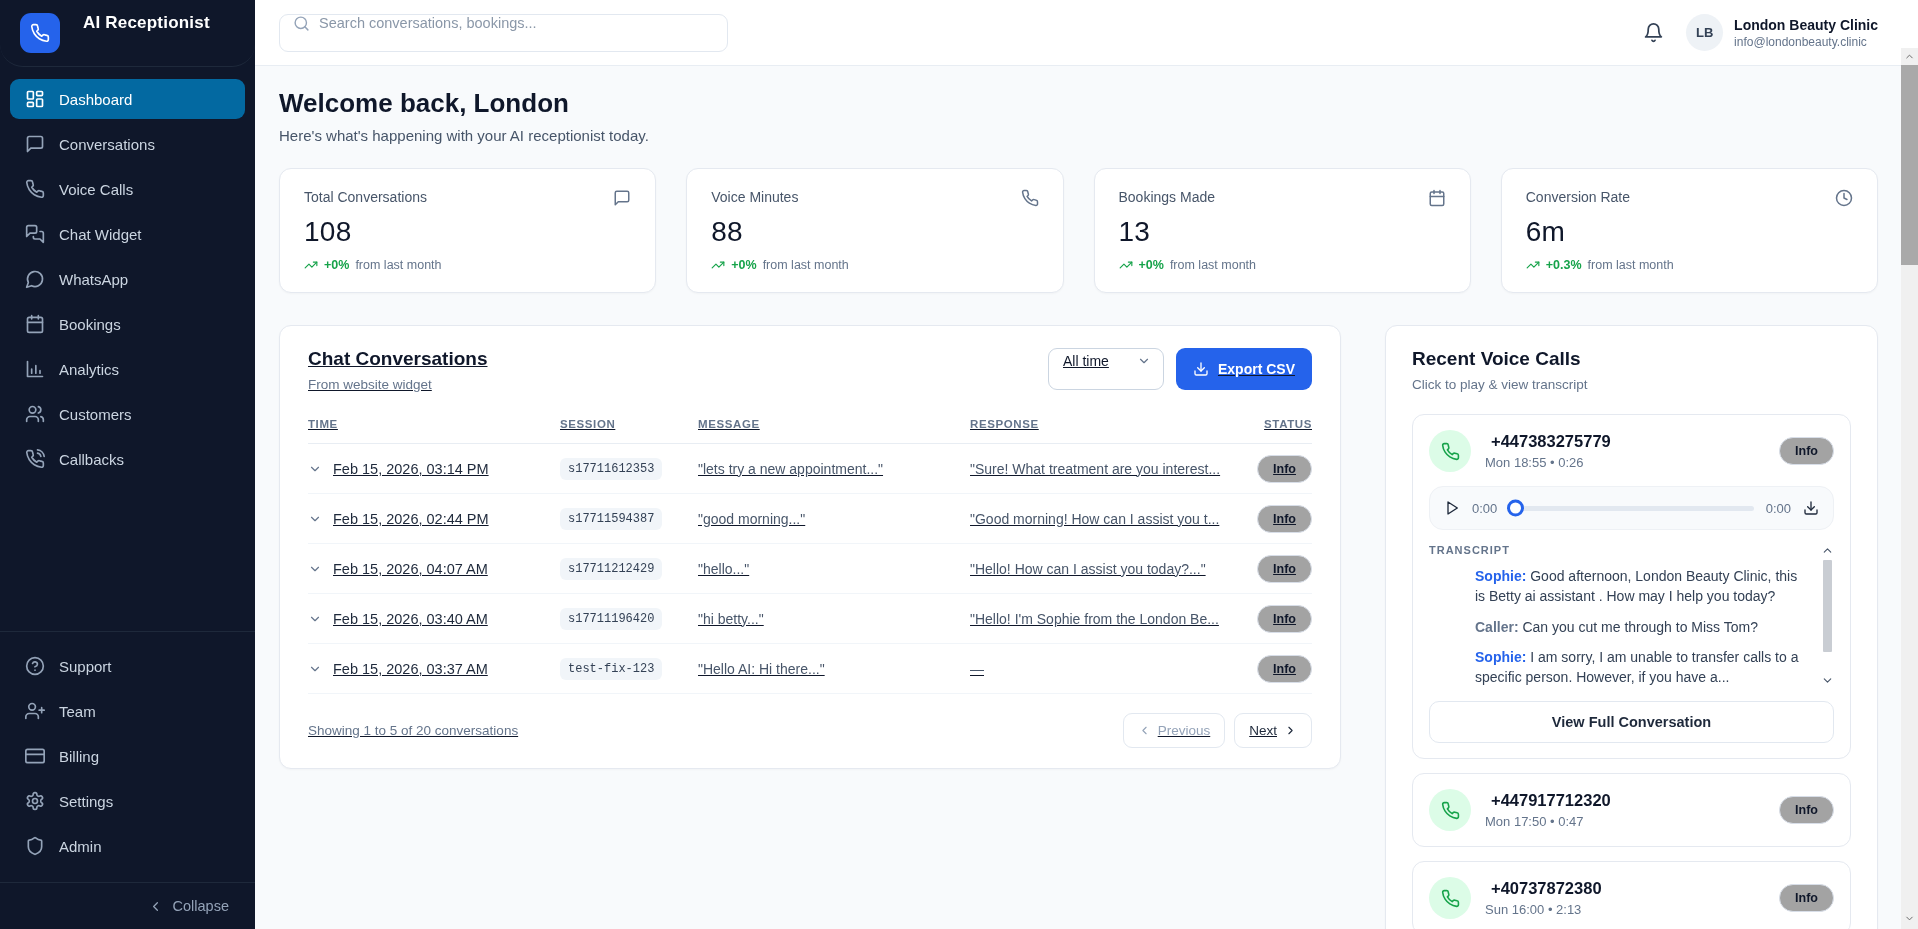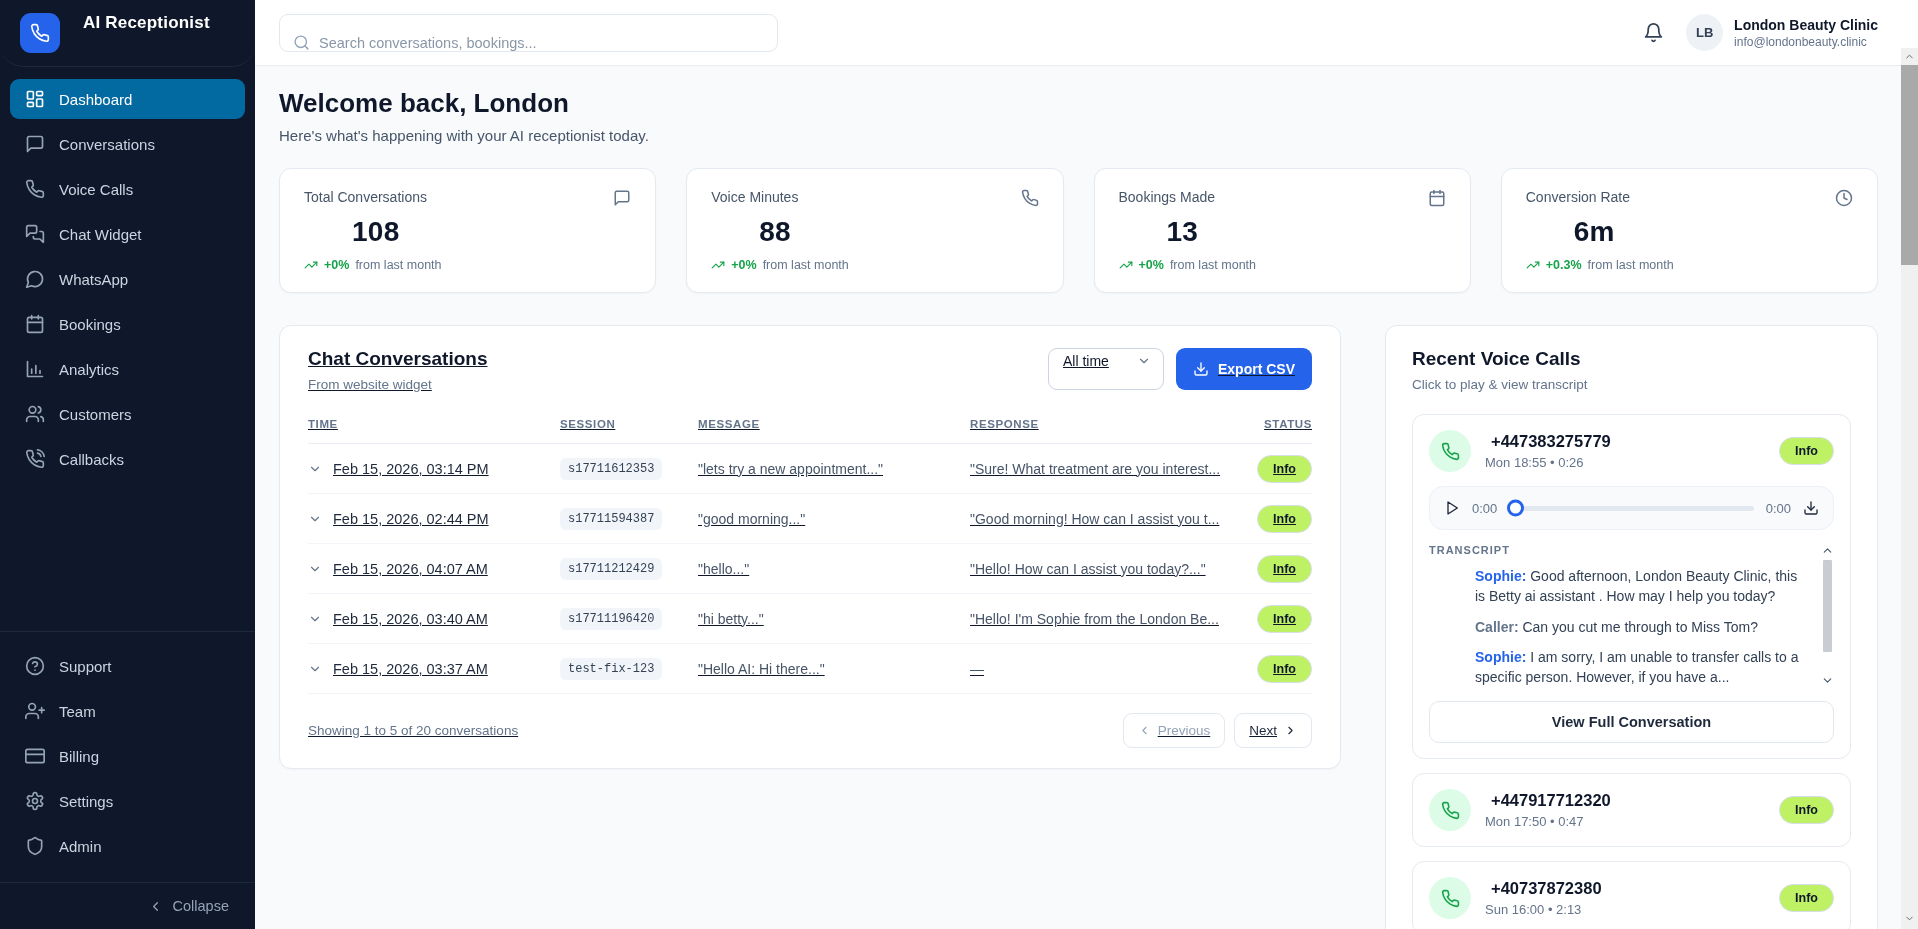--- a/index.html
+++ b/index.html
@@ -18,42 +18,42 @@
   .nav-item.active { background:#0369a1; color:#fff; }
   .nav-item.active .ic { color:#fff; }
   .side-spacer { flex:1; }
   .side-footer { border-top:1px solid #1e293b; padding:14px 10px 6px 10px; display:flex; flex-direction:column; gap:5px; }
   .collapse-row { border-top:1px solid #1e293b; margin-top:10px; padding:15px 26px; display:flex; justify-content:flex-end; align-items:center; gap:10px; color:#94a3b8; font-size:14.5px; cursor:pointer; }
   .collapse-row .ic { width:15px; height:15px; }
 
   
   .main { flex:1; display:flex; flex-direction:column; height:929px; min-width:0; }
   .topbar { height:66px; min-height:66px; background:#fff; border-bottom:1px solid #e8edf3; display:flex; align-items:center; padding:0 40px 0 24px; }
-  .search-box { width:499px; height:38px; border:1px solid #e2e8f0; border-radius:9px; background:#fff; display:flex; align-items:flex-end; gap:9px; padding:0 13px; }
+  .search-box { width:449px; height:38px; border:1px solid #e2e8f0; border-radius:9px; background:#fff; display:flex; align-items:flex-start; gap:9px; padding:0 13px; }
   .search-box .ic { width:17px; height:17px; color:#94a3b8; }
   .search-box input { border:none; outline:none; flex:1; font-size:14.5px; font-family:"Liberation Sans",sans-serif; color:#334155; background:transparent; }
   .search-box input::placeholder { color:#8a97a8; }
   .top-right { margin-left:auto; display:flex; align-items:center; gap:22px; }
   .bell { color:#334155; cursor:pointer; } .bell .ic { width:21px; height:21px; }
   .user-chip { display:flex; align-items:center; gap:11px; cursor:pointer; }
   .avatar { width:37px; height:37px; border-radius:50%; background:#eef2f6; color:#334155; font-size:13px; font-weight:600; display:flex; align-items:center; justify-content:center; }
   .user-name { font-size:14px; font-weight:700; color:#0f172a; text-align:left; }
   .user-email { font-size:12px; color:#64748b; margin-top:2px; }
 
   .content { flex:1; background:#f8fafc; padding:16px 40px 0 24px; overflow:hidden; }
   .page-title { font-size:26px; font-weight:700; color:#0f172a; margin-top:6px; }
   .page-subtitle { font-size:15px; color:#475569; margin-top:8px; }
 
   
   .stats { display:grid; grid-template-columns:repeat(4,1fr); gap:30px; margin-top:24px; }
   .stat-card { background:#fff; border:1px solid #e5e9f0; border-radius:12px; padding:20px 24px; box-shadow:0 1px 2px rgba(15,23,42,.03); }
   .stat-top { display:flex; align-items:flex-start; justify-content:space-between; }
   .stat-label { font-size:14px; color:#475569; }
   .stat-top .ic { width:18px; height:18px; color:#64748b; }
-  .stat-value { font-size:28px; font-weight:700; margin-top:9px; letter-spacing:.3px;margin-left:48px; }
+  .stat-value { font-size:28px; font-weight:400; margin-top:9px; letter-spacing:.3px; }
   .stat-trend { display:flex; align-items:center; gap:6px; margin-top:10px; font-size:12.5px; }
   .stat-trend .ic { width:14px; height:14px; color:#16a34a; }
   .trend-val { color:#16a34a; font-weight:600; }
   .trend-suffix { color:#64748b; }
 
   
   .panels { display:flex; align-items:flex-start; gap:44px; margin-top:32px; }
   .panel { background:#fff; border:1px solid #e5e9f0; border-radius:12px; box-shadow:0 1px 2px rgba(15,23,42,.03); }
   .chat-panel { flex:1; min-width:0; padding:22px 28px 20px 28px;text-decoration:underline; }
   .panel-head { display:flex; align-items:flex-start; }
@@ -68,21 +68,21 @@
   .tbl { margin-top:26px; }
   .tbl-header, .tbl-row { display:grid; grid-template-columns:252px 138px 272px 1fr 78px; align-items:center; }
   .tbl-header { padding-bottom:13px; border-bottom:1px solid #e8edf3; }
   .th { font-size:11.5px; font-weight:600; color:#64748b; letter-spacing:.6px; }
   .th.right { text-align:right; }
   .tbl-row { height:50px; border-bottom:1px solid #f1f5f9; }
   .cell-time { display:flex; align-items:center; gap:11px; font-size:14.5px; color:#1e293b; }
   .cell-time .ic { width:14px; height:14px; color:#64748b; cursor:pointer; }
   .session-badge { display:inline-block; font-family:"Liberation Mono", monospace; font-size:12px; color:#334155; background:#f1f5f9; padding:4px 8px; border-radius:6px; }
   .cell-msg { font-size:14px; color:#475569; white-space:nowrap; overflow:hidden; }
-  .pill-btn { justify-self:end; background:#bef264; border:1px solid #d8dee8; border-radius:999px; padding:6px 15px; font-size:12.5px; font-weight:700; color:#0f172a; font-family:"Liberation Sans",sans-serif; cursor:pointer; }
+  .pill-btn { justify-self:end; background:#a3a3a3; border:1px solid #d8dee8; border-radius:999px; padding:6px 15px; font-size:12.5px; font-weight:700; color:#0f172a; font-family:"Liberation Sans",sans-serif; cursor:pointer; }
   .tbl-footer { display:flex; align-items:center; margin-top:19px; }
   .showing-text { font-size:13.5px; color:#64748b; }
   .pager { margin-left:auto; display:flex; gap:9px; }
   .page-btn { display:flex; align-items:center; gap:7px; border:1px solid #e2e8f0; background:#fff; border-radius:9px; padding:9px 14px; font-size:13.5px; font-family:"Liberation Sans",sans-serif; cursor:pointer; }
   .page-btn .ic { width:13px; height:13px; }
   .page-btn.disabled { color:#94a3b8; }
   .page-btn.enabled { color:#1e293b; }
 
   
   .voice-panel { width:493px; min-width:493px; padding:22px 26px 24px 26px; }

